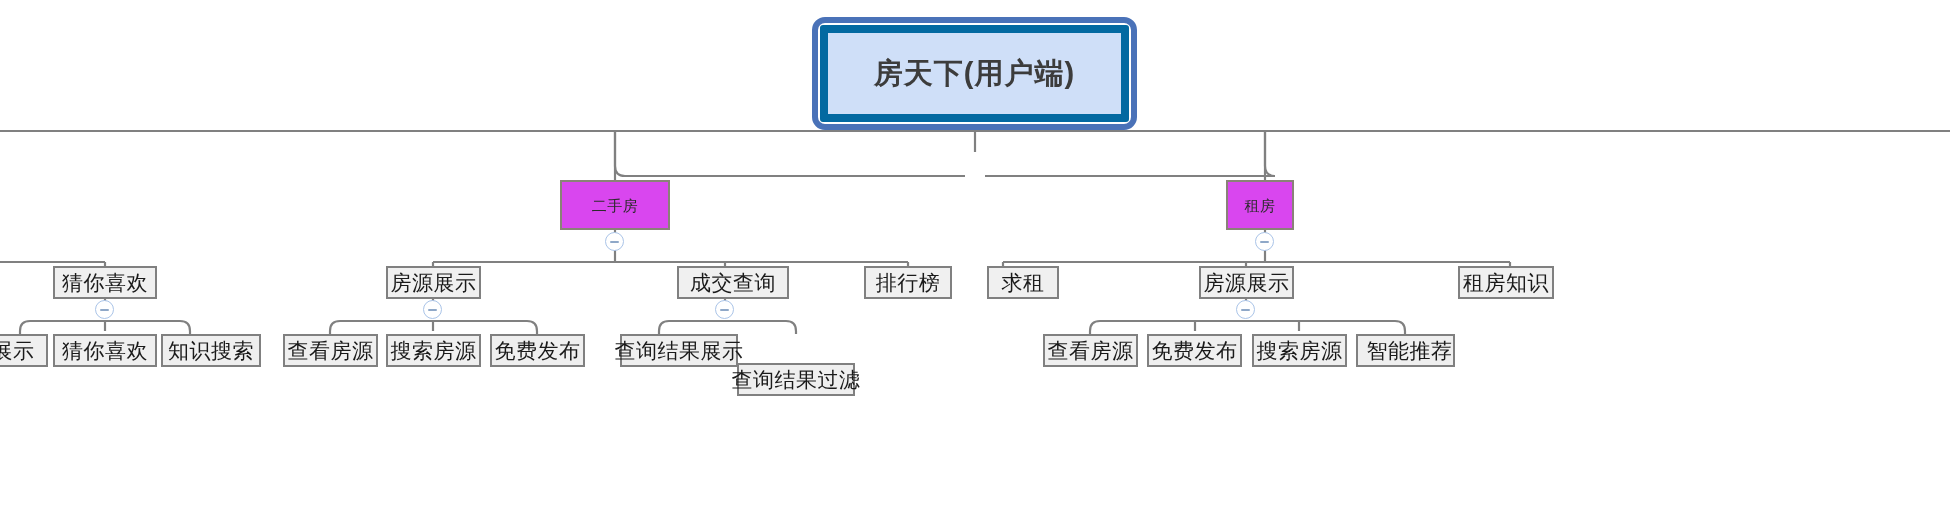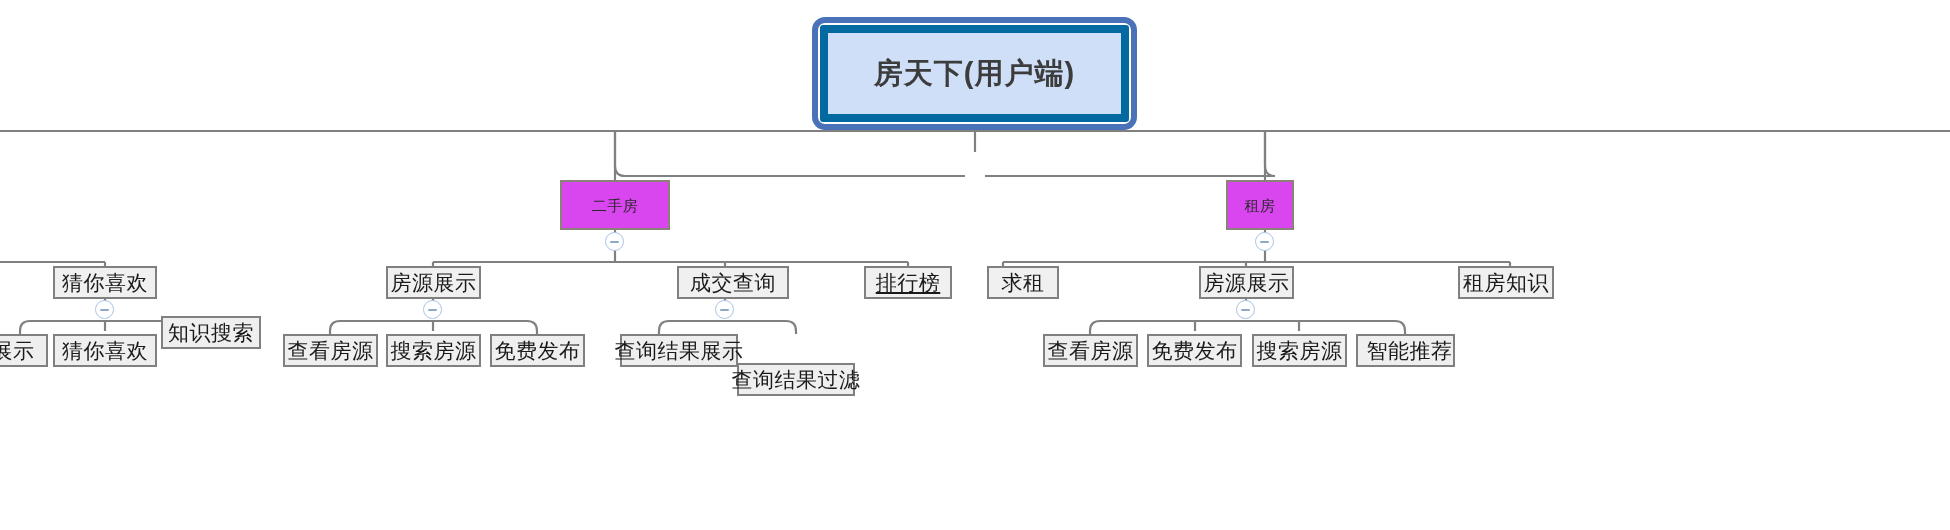--- a/index.html
+++ b/index.html
@@ -186,34 +186,34 @@
   <div class="node sub" style="left:386px; top:266px; width:95px; height:33px;">房源展示</div>
   <div class="collapser" style="left:423px; top:300px;">
       <span class="bar"></span>
     </div>
 
   <div class="node sub" style="left:677px; top:266px; width:112px; height:33px;">成交查询</div>
   <div class="collapser" style="left:715px; top:300px;">
       <span class="bar"></span>
     </div>
 
-  <div class="node sub" style="left:864px; top:266px; width:88px; height:33px;text-decoration:underline;">排行榜</div>
+  <div class="node sub" style="left:864px; top:266px; width:88px; height:33px;">排行榜</div>
 
   <div class="node sub" style="left:967px; top:266px; width:72px; height:33px;margin-left:20px;">求租</div>
 
   <div class="node sub" style="left:1199px; top:266px; width:95px; height:33px;">房源展示</div>
   <div class="collapser" style="left:1236px; top:300px;">
       <span class="bar"></span>
     </div>
 
   <div class="node sub" style="left:1458px; top:266px; width:96px; height:33px;">租房知识</div>
 
   <div class="node leaf" style="left:-22px; top:334px; width:70px; height:33px;">展示</div>
   <div class="node leaf" style="left:53px; top:334px; width:104px; height:33px;text-align:right;">猜你喜欢</div>
-  <div class="node leaf" style="left:161px; top:316px; width:100px; height:33px;">知识搜索</div>
+  <div class="node leaf" style="left:161px; top:334px; width:100px; height:33px;">知识搜索</div>
 
   <div class="node leaf" style="left:283px; top:334px; width:95px; height:33px;">查看房源</div>
   <div class="node leaf" style="left:386px; top:334px; width:95px; height:33px;">搜索房源</div>
   <div class="node leaf" style="left:490px; top:334px; width:95px; height:33px;">免费发布</div>
 
   <div class="node leaf" style="left:600px; top:334px; width:118px; height:33px;margin-left:20px;">查询结果展示</div>
   <div class="node leaf" style="left:737px; top:334px; width:118px; height:33px;margin-top:29px;">查询结果过滤</div>
 
   <div class="node leaf" style="left:1043px; top:334px; width:95px; height:33px;">查看房源</div>
   <div class="node leaf" style="left:1147px; top:334px; width:95px; height:33px;">免费发布</div>

